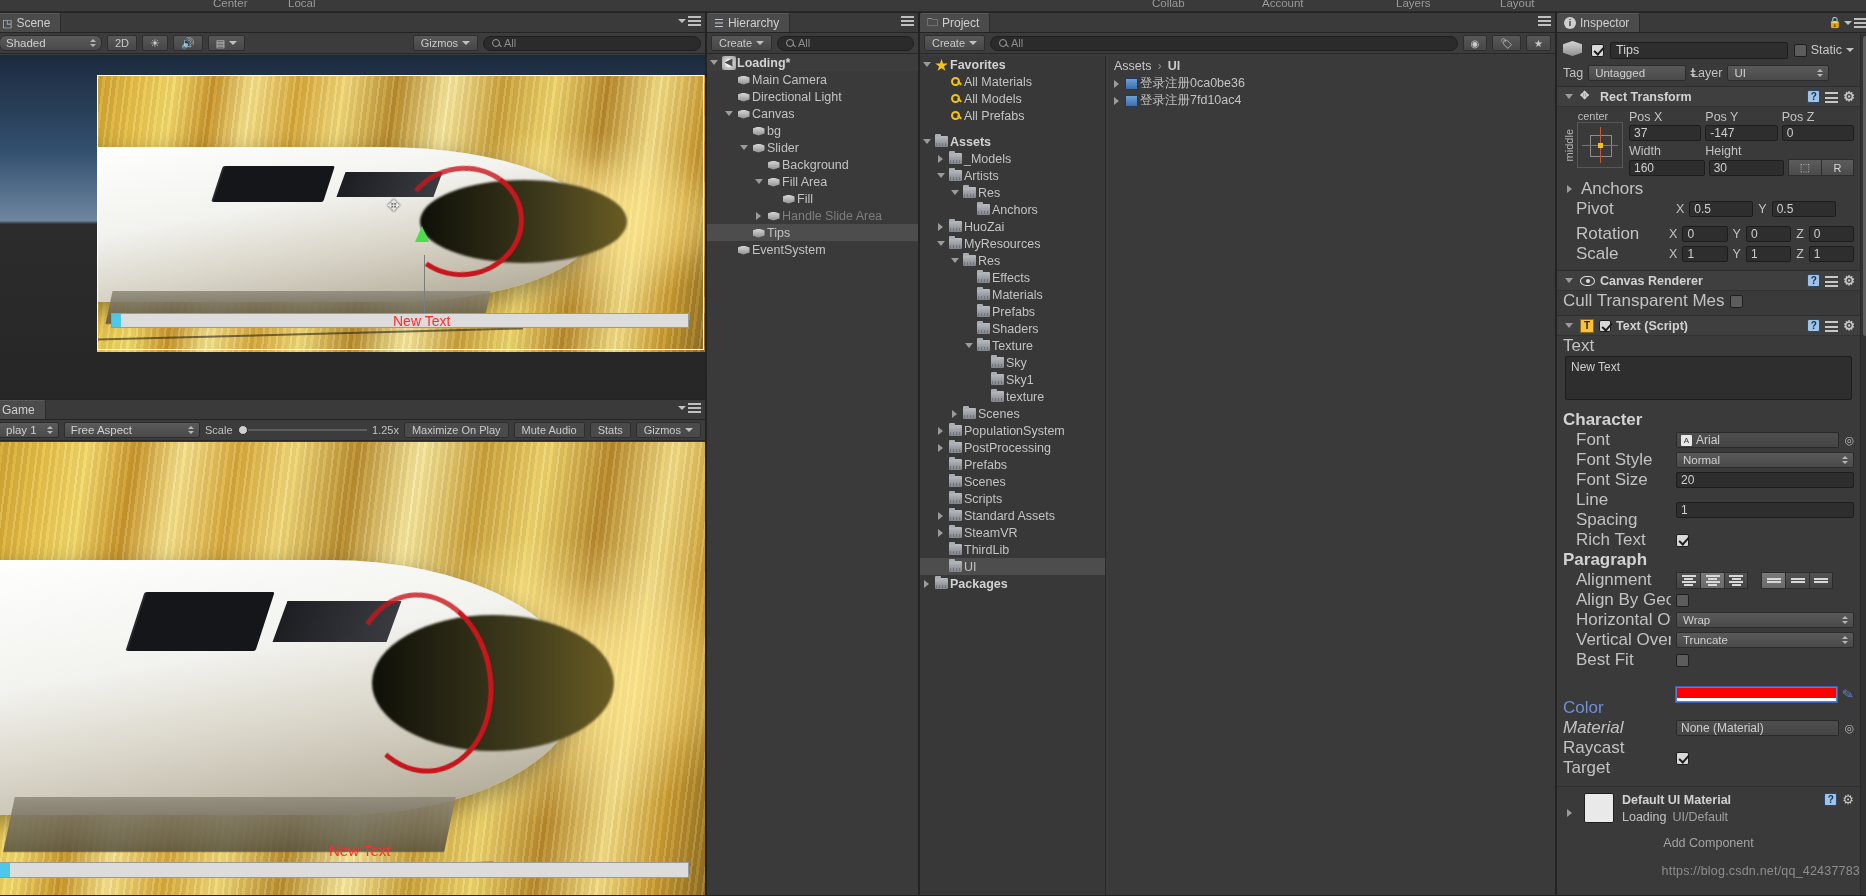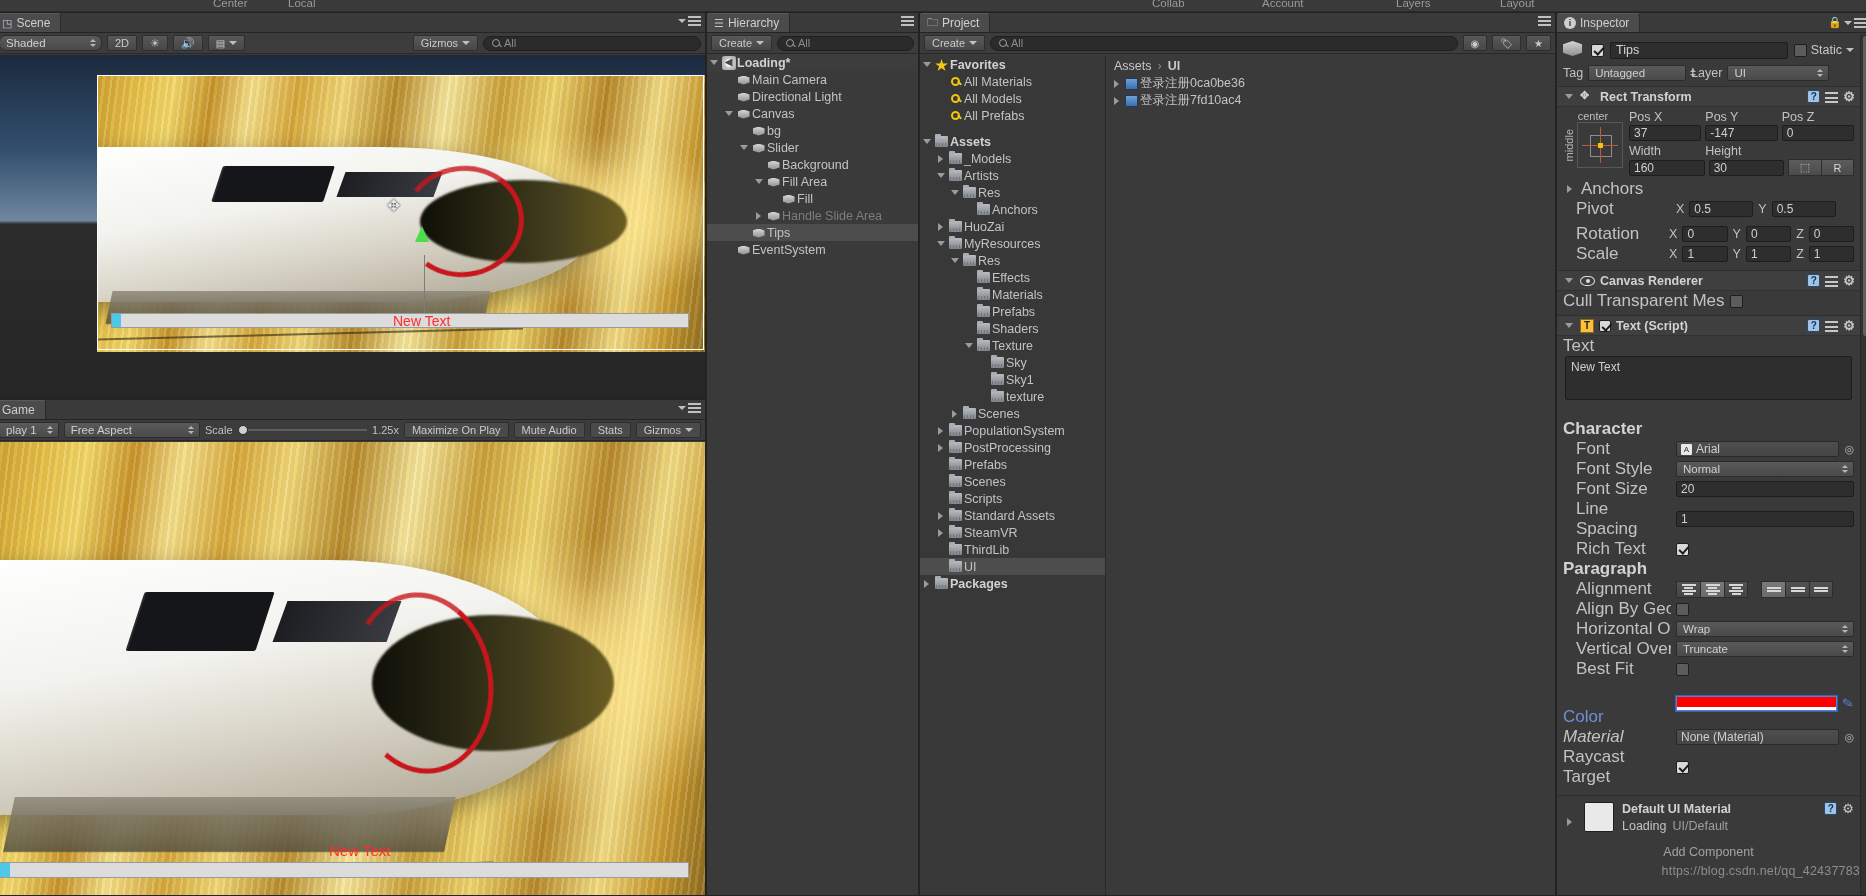--- a/index.html
+++ b/index.html
@@ -1154,21 +1154,21 @@
 
       <div class="frow" style="min-height:16px;">
         <span class="name">Text</span>
       </div>
       <div style="padding:0 8px;">
         <div class="field" style="height:44px; align-items:flex-start; padding:3px 5px;">
           <span>New Text</span>
         </div>
       </div>
 
-      <div class="frow" style="margin-top:19px;">
+      <div class="frow" style="margin-top:10px;">
         <span class="name" style="font-weight:bold;color:#d2d2d2;">Character</span>
       </div>
 
       <div class="frow">
         <span class="name" style="width:108px; padding-left:13px;">Font</span>
         <span class="field obj" style="flex:1; gap:4px;">
           <span style="display:inline-flex;width:11px;height:11px;background:#e8e8e8;color:#333;font-size:8px;align-items:center;justify-content:center;border-radius:1px;">A</span>
           <span>Arial</span>
         </span>
         <span style="color:#c0c0c0;font-size:11px;">◎</span>

